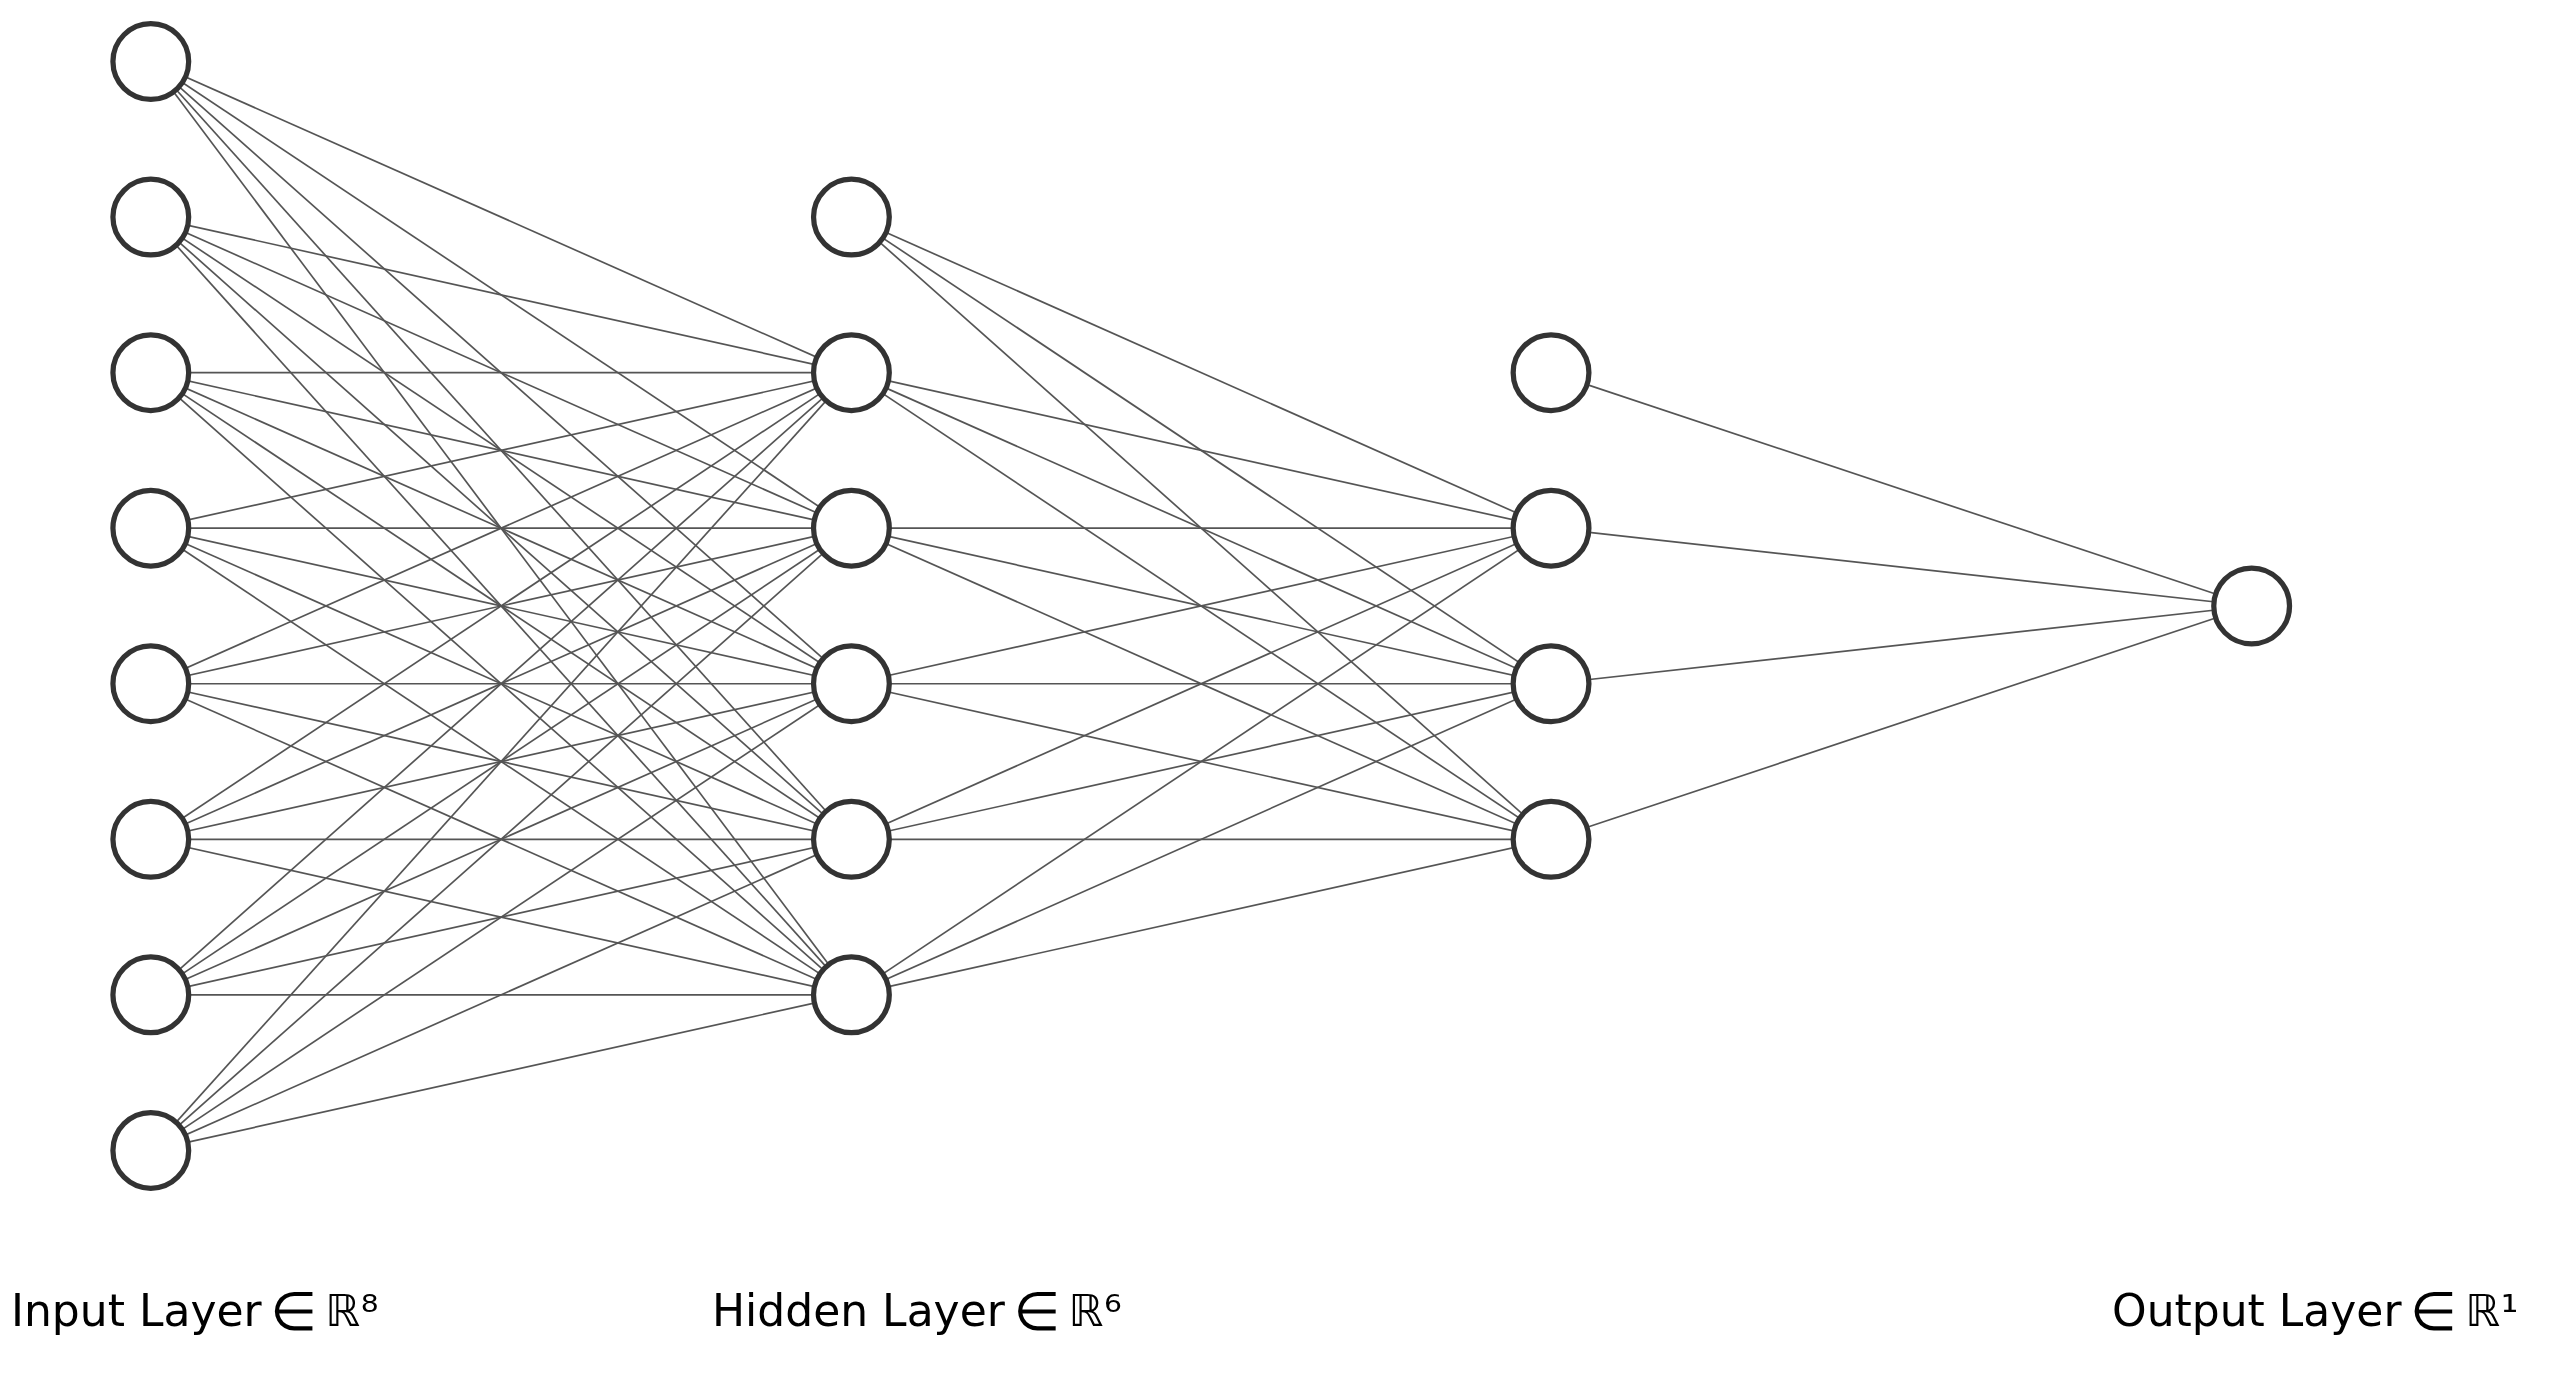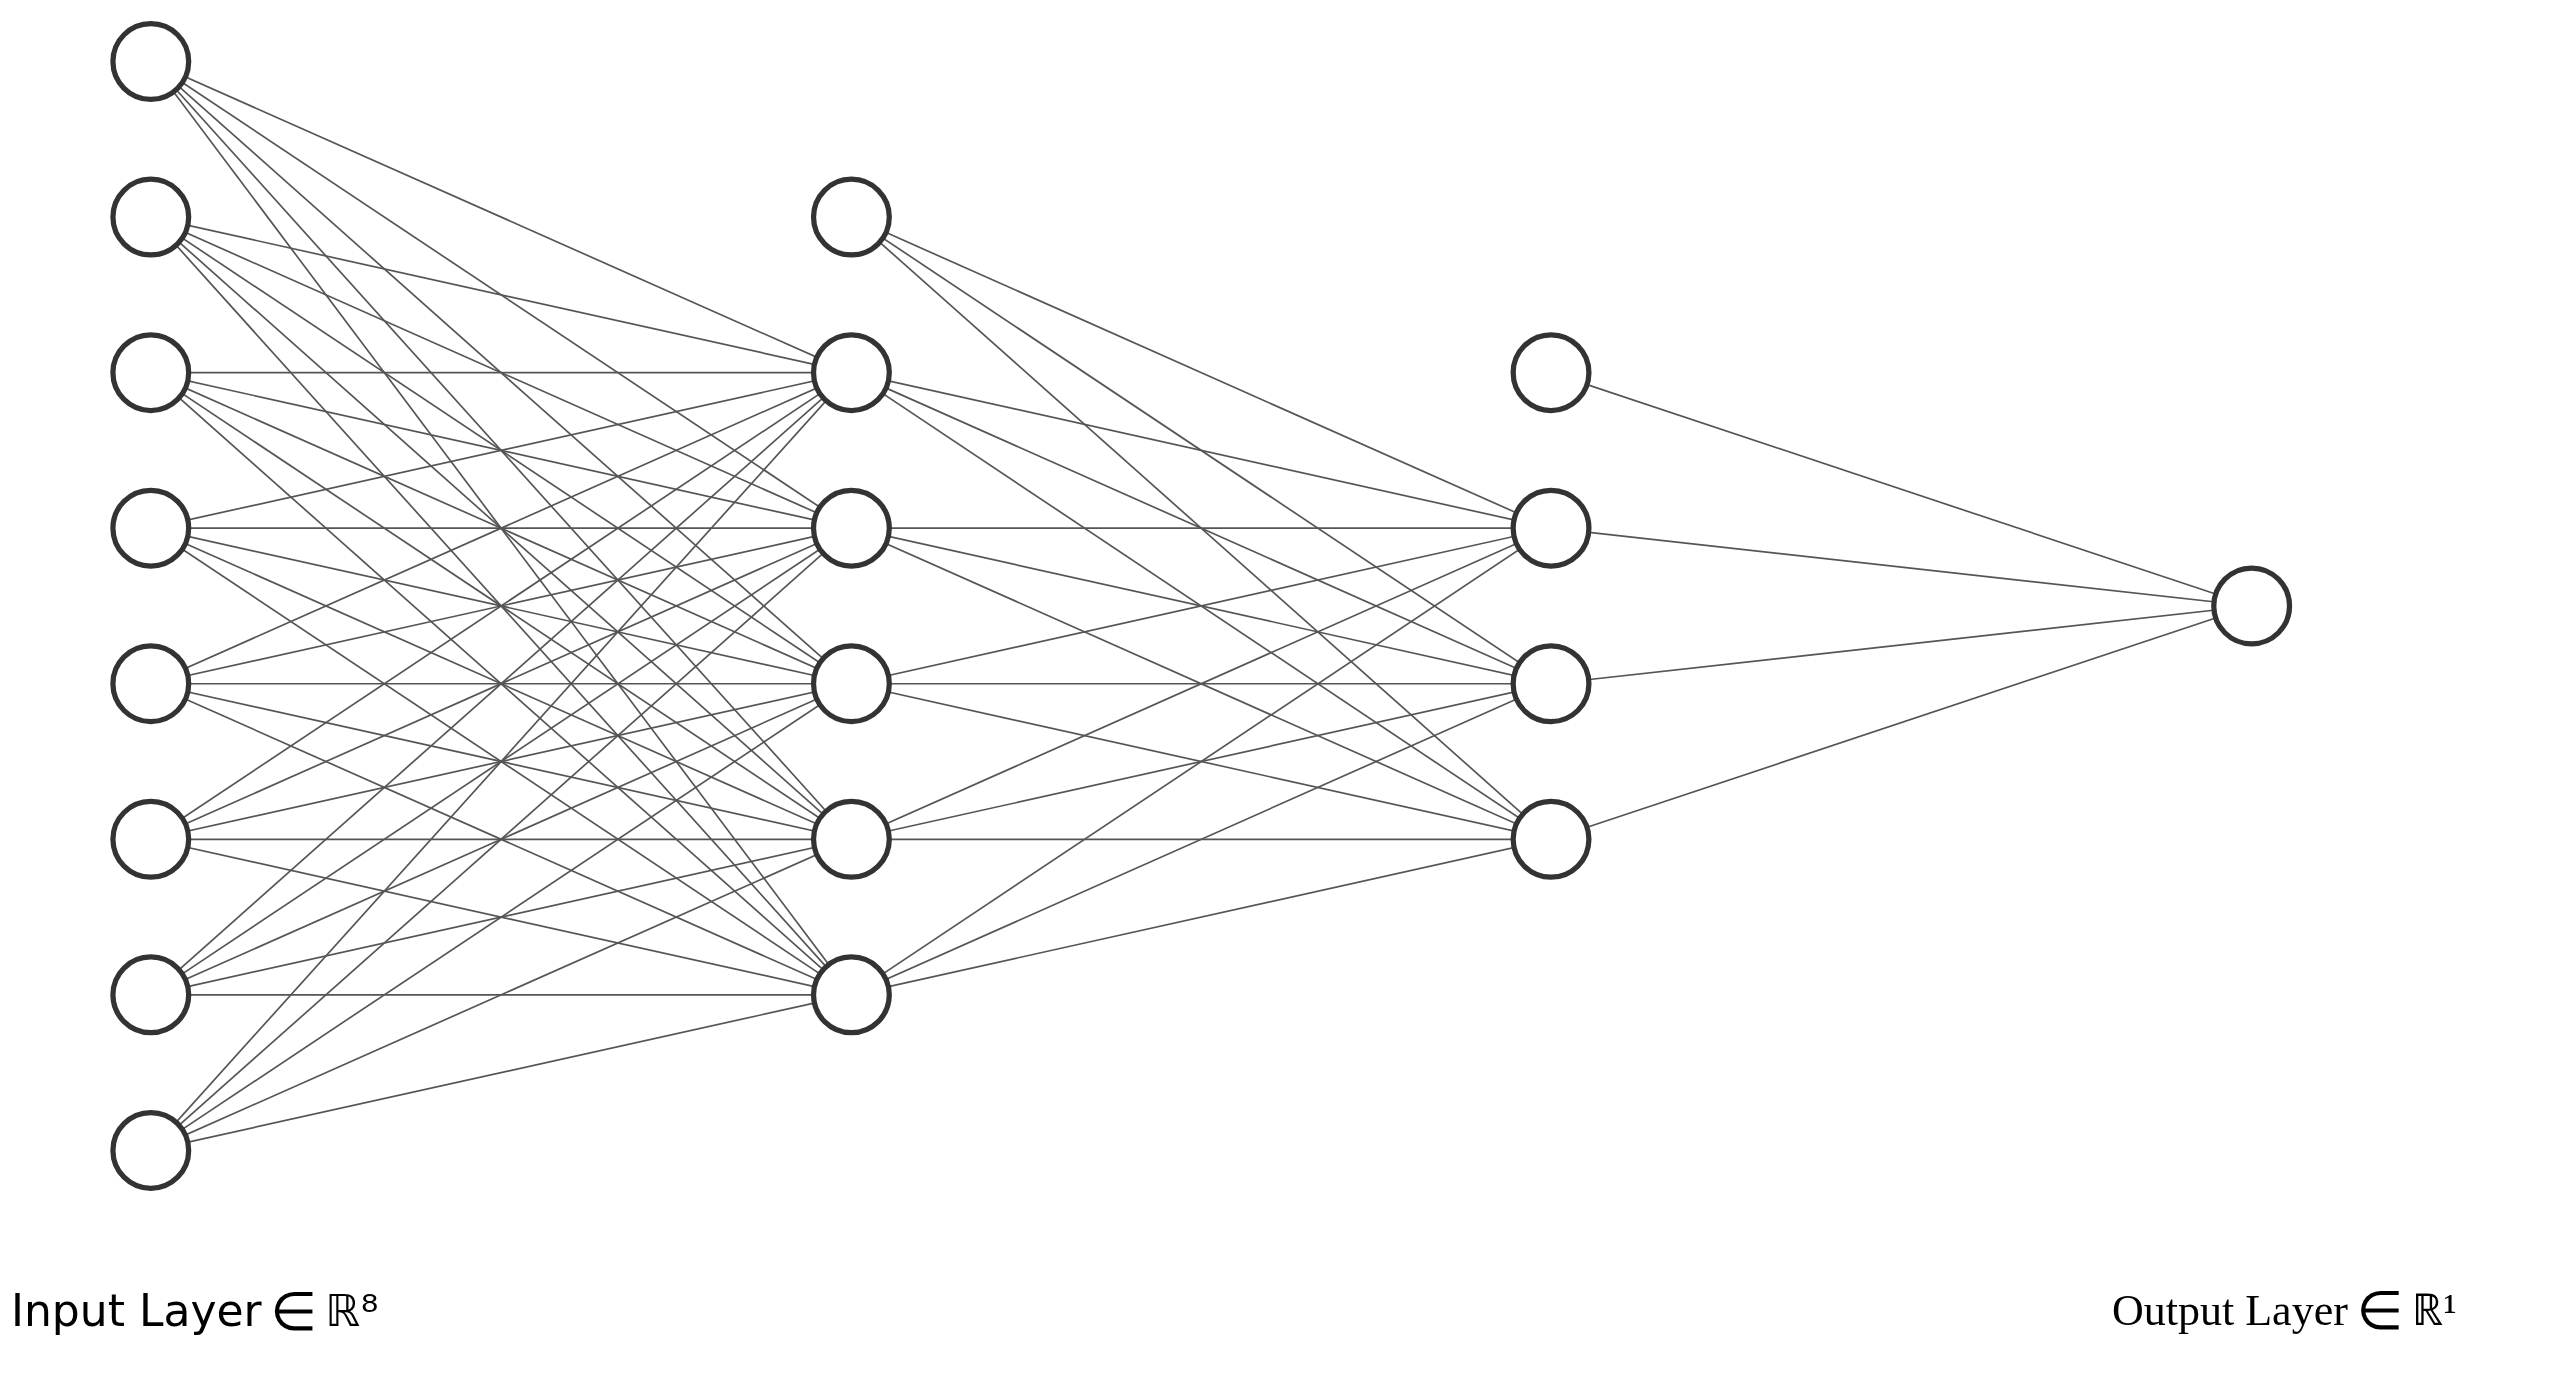--- a/index.html
+++ b/index.html
@@ -137,20 +137,23 @@
         <circle cx="1568.5" cy="691.2" r="38.3" fill="#ffffff" stroke="#333333" stroke-width="5.3"></circle>
         <circle cx="1568.5" cy="848.5" r="38.3" fill="#ffffff" stroke="#333333" stroke-width="5.3"></circle>
         <circle cx="2277" cy="612.5500000000001" r="38.3" fill="#ffffff" stroke="#333333" stroke-width="5.3"></circle>
       </g>
   </svg>
 
   <div class="layer-label label-0" style="color: rgb(0, 0, 0);">
     <span>Input Layer</span><span class="in-symbol">∈</span><span class="space-set">ℝ⁸</span>
   </div>
 
+  <div class="layer-label label-1" style="color: rgb(0, 0, 0);">
+    <span>Hidden Layer</span><span class="in-symbol">∈</span><span class="space-set">ℝ⁶</span>
+  </div>
 
 
-  <div class="layer-label label-3" style="color: rgb(0, 0, 0); font-family: Liberation Serif, serif;">
+  <div class="layer-label label-3" style="color: rgb(0, 0, 0);">
     <span>Output Layer</span><span class="in-symbol">∈</span><span class="space-set">ℝ¹</span>
   </div>
 
 </div>
 
 
 </body></html>

